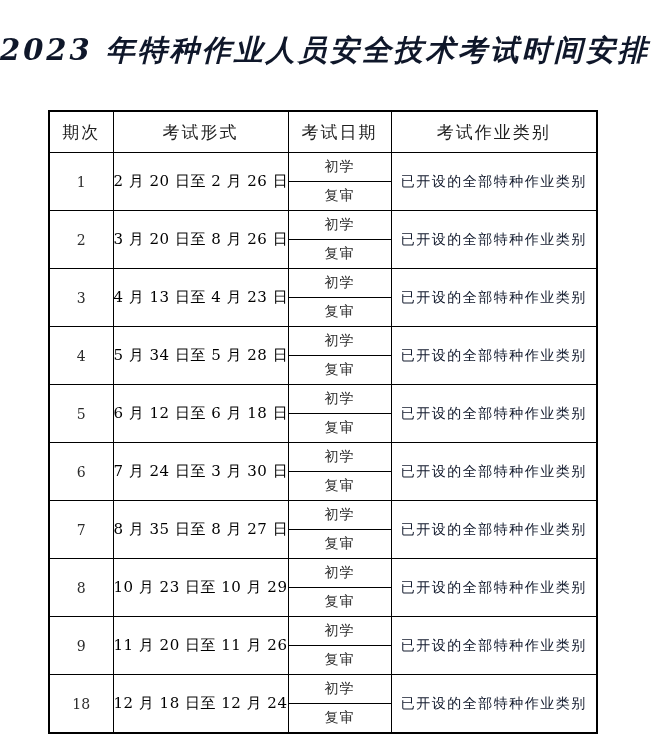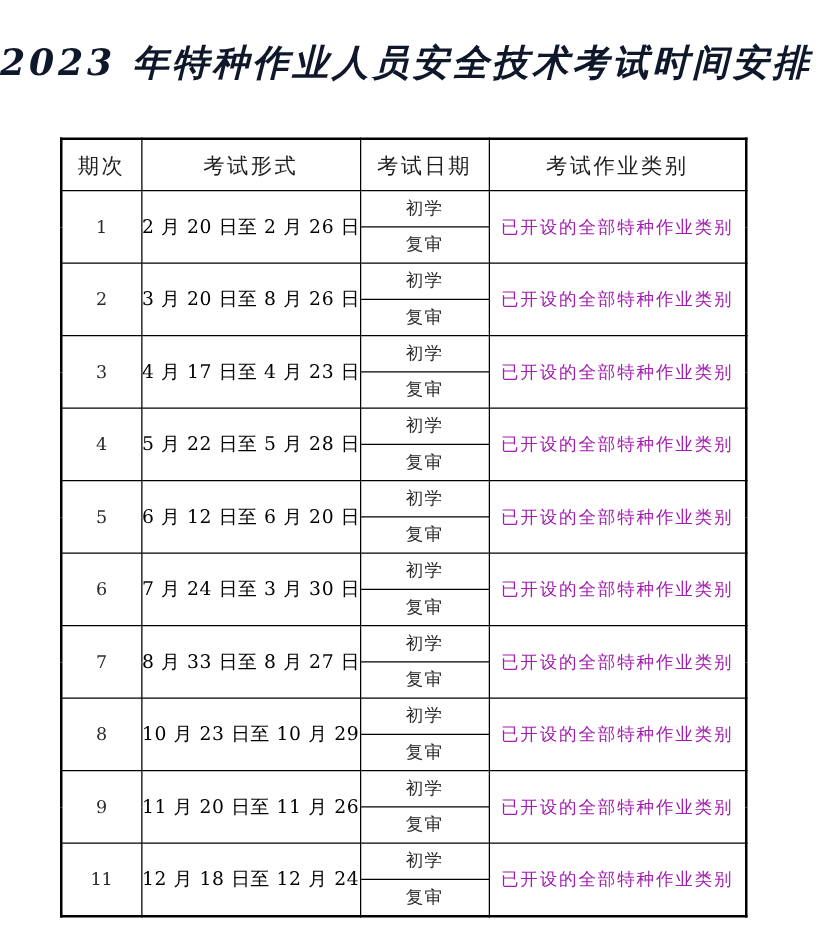--- a/index.html
+++ b/index.html
@@ -66,21 +66,21 @@
   td.c-form {
     height: 28px;
     font-size: 14px;
     letter-spacing: 1px;
     color: #2b2b2b;
     font-family: Liberation Mono, monospace;
   }
   td.c-category {
     font-size: 14px;
     letter-spacing: 1.5px;
-    color: #a21caf;
+    color: #0f172a;
   }
 </style>
 </head>
 <body>
 
 <div class="doc-title">2023 年特种作业人员安全技术考试时间安排</div>
 
 <table class="schedule">
   <colgroup>
     <col style="width:64px">
@@ -112,61 +112,61 @@
       <td class="c-date" rowspan="2">3 月 20 日至 8 月 26 日</td>
       <td class="c-form">初学</td>
       <td class="c-category" rowspan="2">已开设的全部特种作业类别</td>
     </tr>
     <tr>
       <td class="c-form">复审</td>
     </tr>
 
     <tr>
       <td class="c-period" rowspan="2">3</td>
-      <td class="c-date" rowspan="2">4 月 17 日至 4 月 23 日</td>
+      <td class="c-date" rowspan="2">4 月 13 日至 4 月 23 日</td>
       <td class="c-form">初学</td>
       <td class="c-category" rowspan="2">已开设的全部特种作业类别</td>
     </tr>
     <tr>
       <td class="c-form">复审</td>
     </tr>
 
     <tr>
       <td class="c-period" rowspan="2">4</td>
-      <td class="c-date" rowspan="2">5 月 22 日至 5 月 28 日</td>
+      <td class="c-date" rowspan="2">5 月 34 日至 5 月 28 日</td>
       <td class="c-form">初学</td>
       <td class="c-category" rowspan="2">已开设的全部特种作业类别</td>
     </tr>
     <tr>
       <td class="c-form">复审</td>
     </tr>
 
     <tr>
       <td class="c-period" rowspan="2">5</td>
-      <td class="c-date" rowspan="2">6 月 12 日至 6 月 20 日</td>
+      <td class="c-date" rowspan="2">6 月 12 日至 6 月 18 日</td>
       <td class="c-form">初学</td>
       <td class="c-category" rowspan="2">已开设的全部特种作业类别</td>
     </tr>
     <tr>
       <td class="c-form">复审</td>
     </tr>
 
     <tr>
       <td class="c-period" rowspan="2">6</td>
       <td class="c-date" rowspan="2">7 月 24 日至 3 月 30 日</td>
       <td class="c-form">初学</td>
       <td class="c-category" rowspan="2">已开设的全部特种作业类别</td>
     </tr>
     <tr>
       <td class="c-form">复审</td>
     </tr>
 
     <tr>
       <td class="c-period" rowspan="2">7</td>
-      <td class="c-date" rowspan="2">8 月 33 日至 8 月 27 日</td>
+      <td class="c-date" rowspan="2">8 月 35 日至 8 月 27 日</td>
       <td class="c-form">初学</td>
       <td class="c-category" rowspan="2">已开设的全部特种作业类别</td>
     </tr>
     <tr>
       <td class="c-form">复审</td>
     </tr>
 
     <tr>
       <td class="c-period" rowspan="2">8</td>
       <td class="c-date" rowspan="2">10 月 23 日至 10 月 29 日</td>
@@ -181,21 +181,21 @@
       <td class="c-period" rowspan="2">9</td>
       <td class="c-date" rowspan="2">11 月 20 日至 11 月 26 日</td>
       <td class="c-form">初学</td>
       <td class="c-category" rowspan="2">已开设的全部特种作业类别</td>
     </tr>
     <tr>
       <td class="c-form">复审</td>
     </tr>
 
     <tr>
-      <td class="c-period" rowspan="2">11</td>
+      <td class="c-period" rowspan="2">18</td>
       <td class="c-date" rowspan="2">12 月 18 日至 12 月 24 日</td>
       <td class="c-form">初学</td>
       <td class="c-category" rowspan="2">已开设的全部特种作业类别</td>
     </tr>
     <tr>
       <td class="c-form">复审</td>
     </tr>
   </tbody>
 </table>
 

